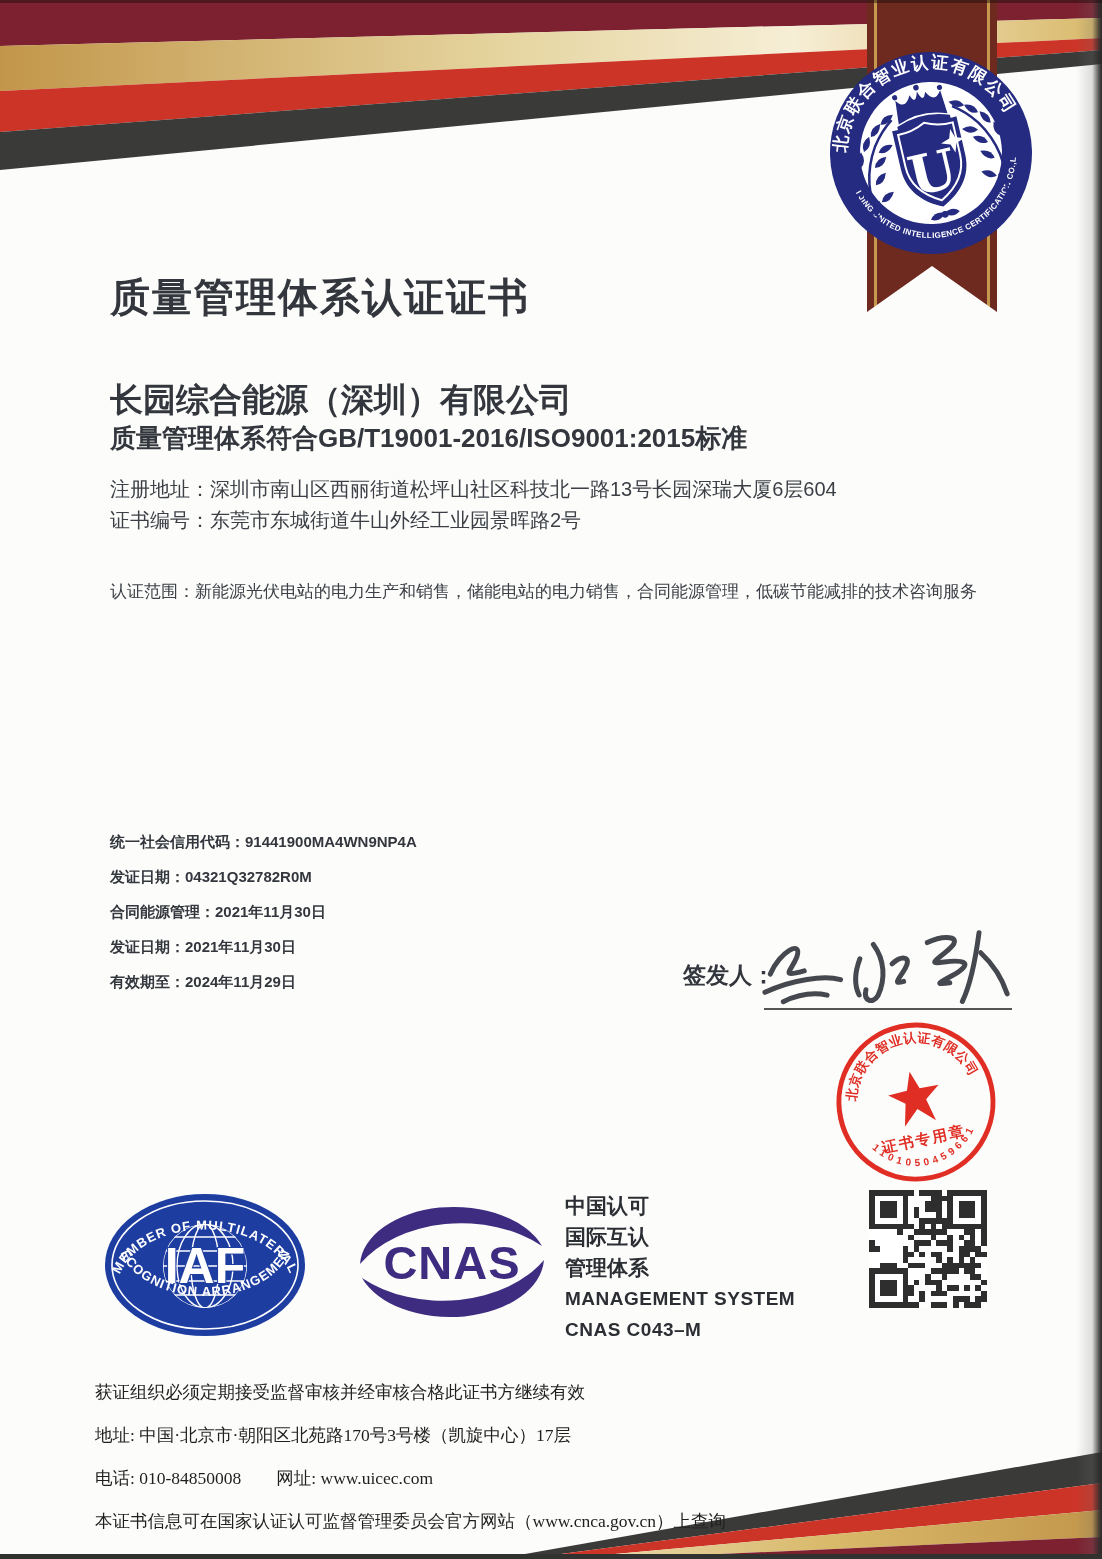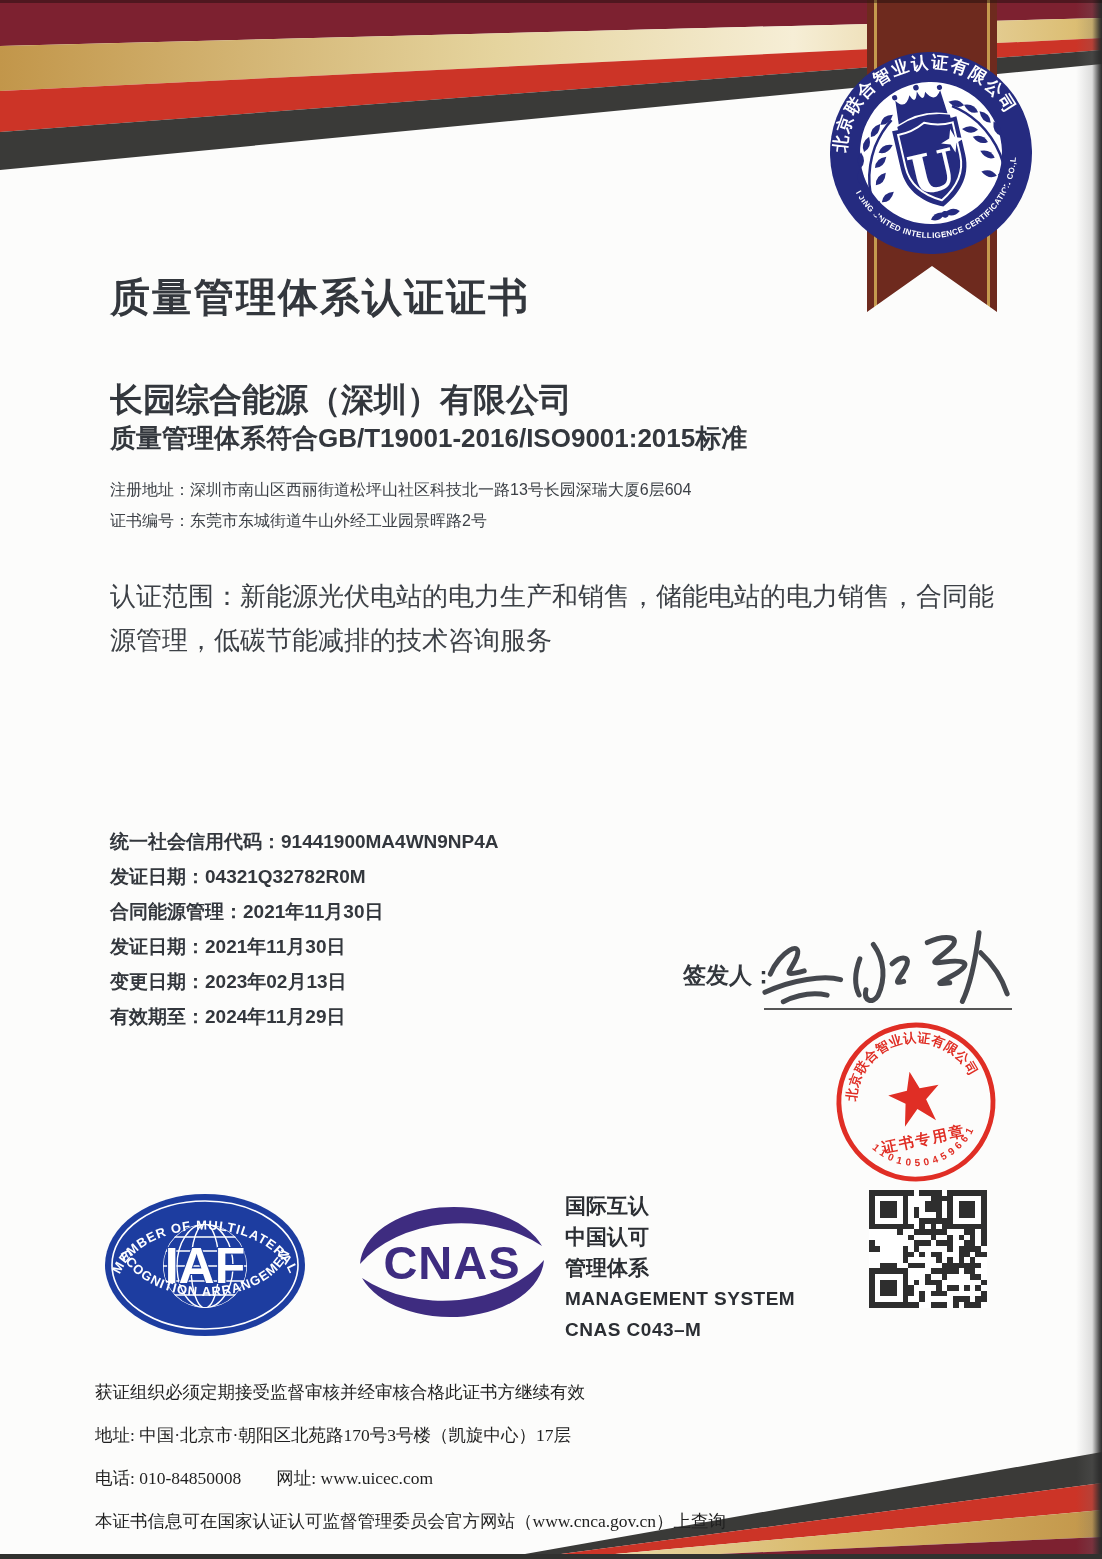--- a/index.html
+++ b/index.html
@@ -19,24 +19,24 @@
     background:linear-gradient(90deg,#6e2a1e 0 7px,#c59a4e 7px 10px,#6e2a1e 10px 120px,#c59a4e 120px 123px,#6e2a1e 123px 130px);
     clip-path:polygon(0 0,100% 0,100% 100%,50% calc(100% - 46px),0 100%);
   }
   .badge{position:absolute;left:828px;top:50px;width:206px;height:206px;z-index:3;transform:rotate(-13deg);}
 
   
   .title{position:absolute;left:110px;top:270px;font-size:40px;font-weight:800;letter-spacing:2px;color:#33373d;z-index:4;}
   .company{position:absolute;left:110px;top:378px;font-size:33px;font-weight:800;color:#33373d;z-index:4;}
   .standard{position:absolute;left:110px;top:421px;font-size:26px;font-weight:800;color:#33373d;z-index:4;}
 
-  .info{position:absolute;left:110px;top:474px;font-size:16px;line-height:31px;color:#3c4046;z-index:4;}
-  .scope{position:absolute;left:110px;top:574px;width:890px;font-size:26px;line-height:44px;color:#3c4046;z-index:4;}
-
-  .codes{position:absolute;left:110px;top:824px;font-size:19px;line-height:35px;font-weight:600;color:#33373d;z-index:4;}
+  .info{position:absolute;left:110px;top:474px;font-size:20px;line-height:31px;color:#3c4046;z-index:4;}
+  .scope{position:absolute;left:110px;top:574px;width:890px;font-size:17px;line-height:36px;color:#3c4046;z-index:4;}
+
+  .codes{position:absolute;left:110px;top:824px;font-size:15px;line-height:35px;font-weight:600;color:#33373d;z-index:4;}
 
   .issuer-label{position:absolute;left:683px;top:960px;font-size:23px;font-weight:700;color:#33373d;z-index:4;}
   .signature{position:absolute;left:752px;top:908px;width:270px;height:110px;z-index:5;transform:rotate(-2deg);}
   .sig-line{position:absolute;left:764px;top:1008px;width:248px;height:2px;background:#555;z-index:4;}
 
   .seal{position:absolute;left:832px;top:1022px;width:170px;height:170px;z-index:6;transform:rotate(-12deg);opacity:.95;}
   #qr{position:absolute;left:869px;top:1190px;width:118px;height:118px;z-index:5;background:#fff;}
   #qr i{position:absolute;width:5px;height:5px;background:#2e2e2e;}
 
   .iaf{position:absolute;left:100px;top:1190px;width:210px;height:150px;z-index:4;}
@@ -145,21 +145,20 @@
     <div>证书编号：东莞市东城街道牛山外经工业园景晖路2号</div>
   </div>
 
   <div class="scope">认证范围：新能源光伏电站的电力生产和销售，储能电站的电力销售，合同能源管理，低碳节能减排的技术咨询服务</div>
 
   <div class="codes">
     <div>统一社会信用代码：91441900MA4WN9NP4A</div>
     <div>发证日期：04321Q32782R0M</div>
     <div>合同能源管理：2021年11月30日</div>
     <div>发证日期：2021年11月30日</div>
-    <div>变更日期：2023年02月13日</div>
     <div>有效期至：2024年11月29日</div>
   </div>
 
   <div class="issuer-label">签发人：</div>
   <svg class="signature" viewBox="0 0 270 110">
     <title>孟咏歌</title>
     <g fill="none" stroke="#45484e" stroke-width="5" stroke-linecap="round">
       <path d="M18,62 C28,40 52,28 45,46 C39,60 27,66 52,60"></path>
       <path d="M12,80 C40,68 72,65 88,70"></path>
       <path d="M30,90 C46,83 62,82 74,85"></path>
@@ -454,22 +453,22 @@
   <svg class="cnas" viewBox="0 0 200 150">
     <defs>
       <path id="cres" d="M8,78 A94,60 0 0 1 190,60 A118,84 0 0 0 8,78 Z"></path>
     </defs>
     <use href="#cres" fill="#3e2c80"></use>
     <use href="#cres" fill="#3e2c80" transform="rotate(180 100 76)"></use>
     <text x="100" y="93" text-anchor="middle" font-size="47" font-weight="bold" fill="#3e2c80" letter-spacing="1" font-family="Liberation Sans, DejaVu Sans, sans-serif">CNAS</text>
   </svg>
 
   <div class="accred">
+    <div class="cjk">中国认可</div>
     <div class="cjk">国际互认</div>
-    <div class="cjk">中国认可</div>
     <div class="cjk">管理体系</div>
     <div class="lat">MANAGEMENT SYSTEM</div>
     <div class="lat">CNAS C043–M</div>
   </div>
 
   <div class="footer">
     <div>获证组织必须定期接受监督审核并经审核合格此证书方继续有效</div>
     <div>地址: 中国·北京市·朝阳区北苑路170号3号楼（凯旋中心）17层</div>
     <div>电话: 010-84850008　　网址: www.uicec.com</div>
     <div>本证书信息可在国家认证认可监督管理委员会官方网站（www.cnca.gov.cn）上查询</div>

